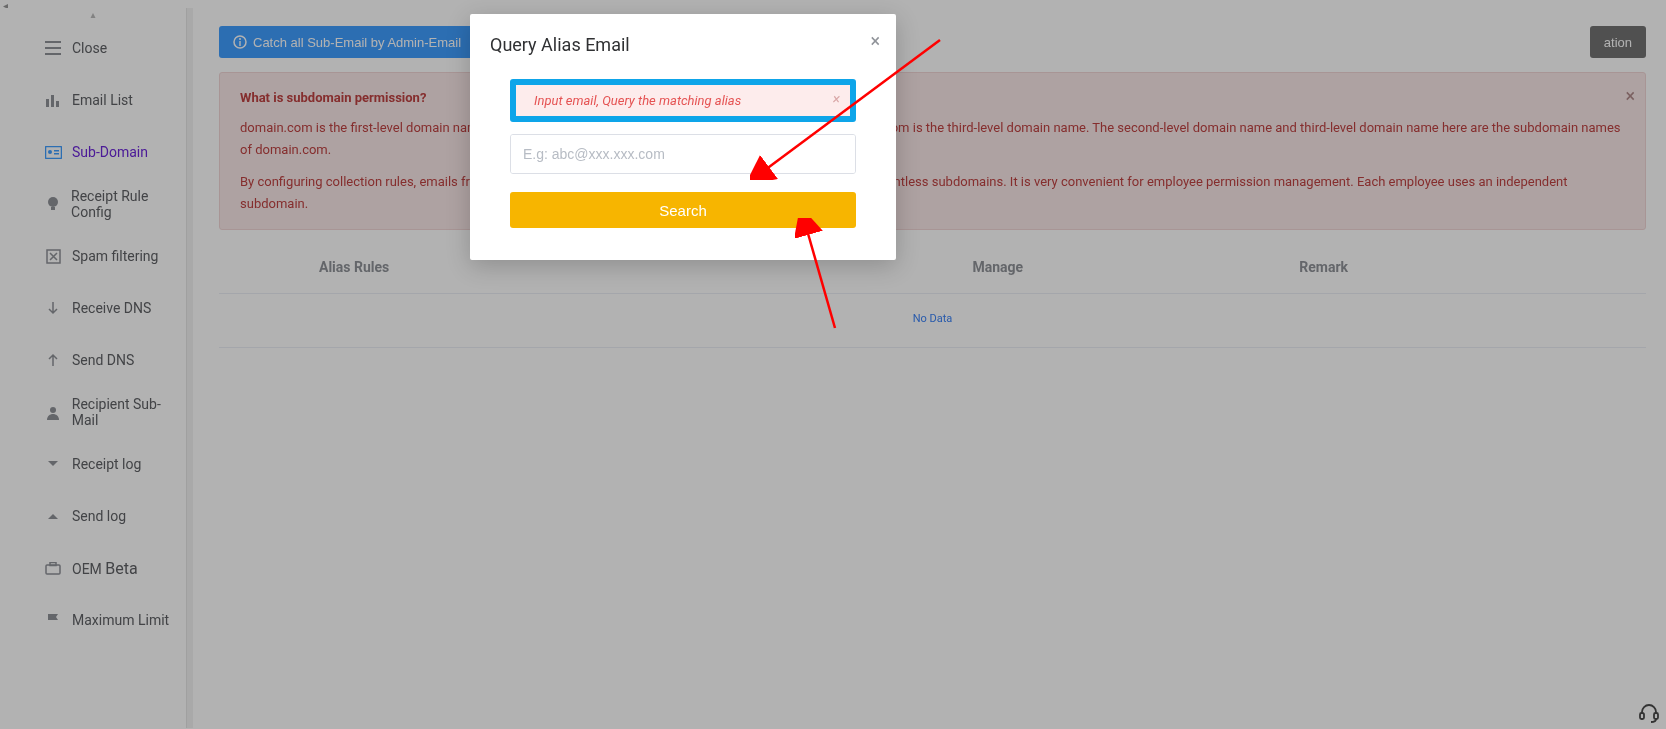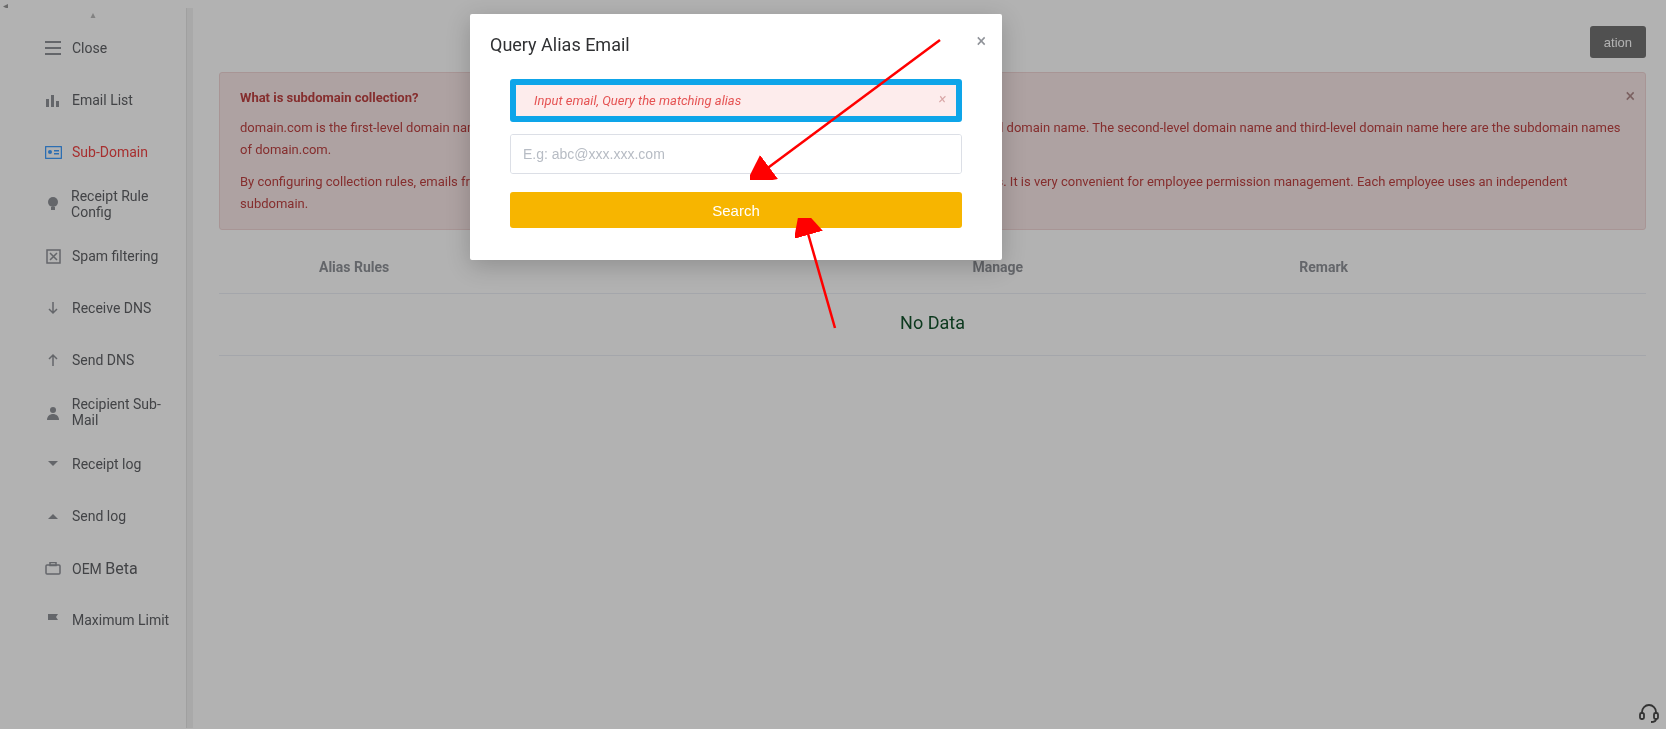--- a/index.html
+++ b/index.html
@@ -5,21 +5,21 @@
 * { box-sizing: border-box; margin: 0; padding: 0; }
 html, body { width: 1666px; height: 729px; font-family: -apple-system, BlinkMacSystemFont, "Segoe UI", Roboto, "Helvetica Neue", Arial, sans-serif; font-size: 14px; color: #606266; background: #fff; overflow: hidden; position: relative; }
 
 
 .top-triangle { position: absolute; top: 0; left: 3px; font-size: 10px; color: #999; }
 
 
 .sidebar { position: absolute; left: 0; top: 8px; width: 187px; height: 720px; background: #fff; border-right: 1px solid #e6e6e6; }
 .scroll-up { height: 14px; text-align: center; font-size: 10px; color: #bbb; line-height: 14px; }
 .side-item { display: flex; align-items: center; height: 52px; padding: 0 0 0 24px; color: #606266; cursor: pointer; margin-left: 20px; }
-.side-item.active { color: #ef4444; }
+.side-item.active { color: #6d28d9; }
 .side-item .icn { width: 18px; height: 18px; margin-right: 10px; display: inline-flex; align-items: center; justify-content: center; }
 .side-item .lbl { font-size: 14px; }
 .side-item sub { font-size: 16px; vertical-align: baseline; }
 
 
 .main { position: absolute; left: 195px; top: 8px; right: 0; bottom: 0; padding: 18px 20px 0 24px; overflow: hidden; }
 .toolbar { display: flex; gap: 12px; margin-bottom: 14px; }
 .btn { display: inline-flex; align-items: center; height: 32px; padding: 0 14px; border-radius: 3px; font-size: 13px; cursor: pointer; border: none; color: #fff; }
 .btn-primary { background: #409eff; }
 .btn-primary .bicon { margin-right: 6px; display: inline-flex; }
@@ -30,27 +30,27 @@
 .alert-box p { margin-top: 10px; }
 .alert-box p:first-of-type { margin-top: 8px; }
 .alert-box .heading { font-weight: bold; color: #bf4242; }
 
 .table-wrap { margin-top: 10px; }
 .table-head { display: flex; border-bottom: 1px solid #ebeef5; height: 54px; align-items: center; color: #909399; font-weight: 700; font-size: 14px; padding: 0 20px; }
 .table-head > div { flex: 1; }
 .table-head .col-alias { flex: 2; padding-left: 80px; }
 .table-head .col-manage { flex: 1; }
 .table-head .col-remark { flex: 1; }
-.no-data { text-align: center; padding: 18px 0 22px; color: #14532d; font-size: 18px; border-bottom: 1px solid #ebeef5; }
+.no-data { text-align: center; padding: 18px 0 22px; color: #3b82f6; font-size: 11px; border-bottom: 1px solid #ebeef5; }
 
 
 .overlay { position: absolute; inset: 0; background: rgba(0,0,0,0.30); }
 
 
-.modal { position: absolute; left: 470px; top: 14px; width: 532px; background: #fff; border-radius: 2px; box-shadow: 0 6px 24px rgba(0,0,0,0.2); padding: 20px 20px 32px 20px; }
+.modal { position: absolute; left: 470px; top: 14px; width: 426px; background: #fff; border-radius: 2px; box-shadow: 0 6px 24px rgba(0,0,0,0.2); padding: 20px 20px 32px 20px; }
 .modal-title { font-size: 18px; color: #303133; }
 .modal-close { position: absolute; right: 16px; top: 16px; color: #909399; cursor: pointer; font-size: 18px; }
 .modal-body { padding: 24px 20px 0 20px; }
 .modal-alert { background: #fdecec; border: 6px solid #0ea5e9; color: #e55353; font-size: 13px; padding: 8px 28px 8px 18px; border-radius: 3px; position: relative; margin-bottom: 12px; font-style: italic; }
 .modal-alert .mini-x { position: absolute; right: 10px; top: 6px; color: #d9a7a7; font-size: 14px; cursor: pointer; }
 
 .input-group { display: flex; height: 40px; border: 1px solid #dcdfe6; border-radius: 3px; overflow: hidden; margin-bottom: 18px; }
 .input-addon { width: 128px; background: #f5f7fa; border-right: 1px solid #dcdfe6; display: flex; align-items: center; justify-content: center; gap: 6px; color: #606266; font-size: 14px; }
 .input-field { flex: 1; border: none; outline: none; padding: 0 12px; font-size: 14px; color: #8b5cf6; }
 .input-field::placeholder { color: #b7bcc4; }
@@ -192,28 +192,38 @@
         </svg>
     </span>
     <span class="lbl">Maximum Limit</span>
   </div>
 </div>
 
 <div class="sidebar-edge"></div>
 
 <div class="main">
   <div class="toolbar">
+    <button class="btn btn-primary">
+      <span class="bicon">
+        <svg width="14" height="14" viewBox="0 0 14 14">
+            <circle cx="7" cy="7" r="6" fill="none" stroke="#fff" stroke-width="1.5"></circle>
+            <circle cx="7" cy="4" r="1" fill="#fff"></circle>
+            <rect x="6.3" y="6" width="1.4" height="5" fill="#fff"></rect>
+          </svg>
+      </span>
+      <span>Catch all Sub-Email by Admin-Email</span>
+    </button>
     <button class="btn btn-danger" style="margin-left:auto">
       <span>ation</span>
     </button>
   </div>
 
   <div class="alert-box">
     <span class="close-x">×</span>
-    <span class="heading">What is subdomain collection?</span>
+    <span class="heading">What is subdomain permission?</span>
     <p>domain.com is the first-level domain name, abc.domain.com is the second-level domain name, test.abc.domain.com is the third-level domain name. The second-level domain name and third-level domain name here are the subdomain names of domain.com.</p>
     <p>By configuring collection rules, emails from subdomains can be collected. A first-level domain name can have countless subdomains. It is very convenient for employee permission management. Each employee uses an independent subdomain.</p>
   </div>
 
   <div class="table-wrap">
     <div class="table-head">
       <div class="col-alias">Alias Rules</div>
       <div class="col-manage">Manage</div>
       <div class="col-remark">Remark</div>
     </div>

